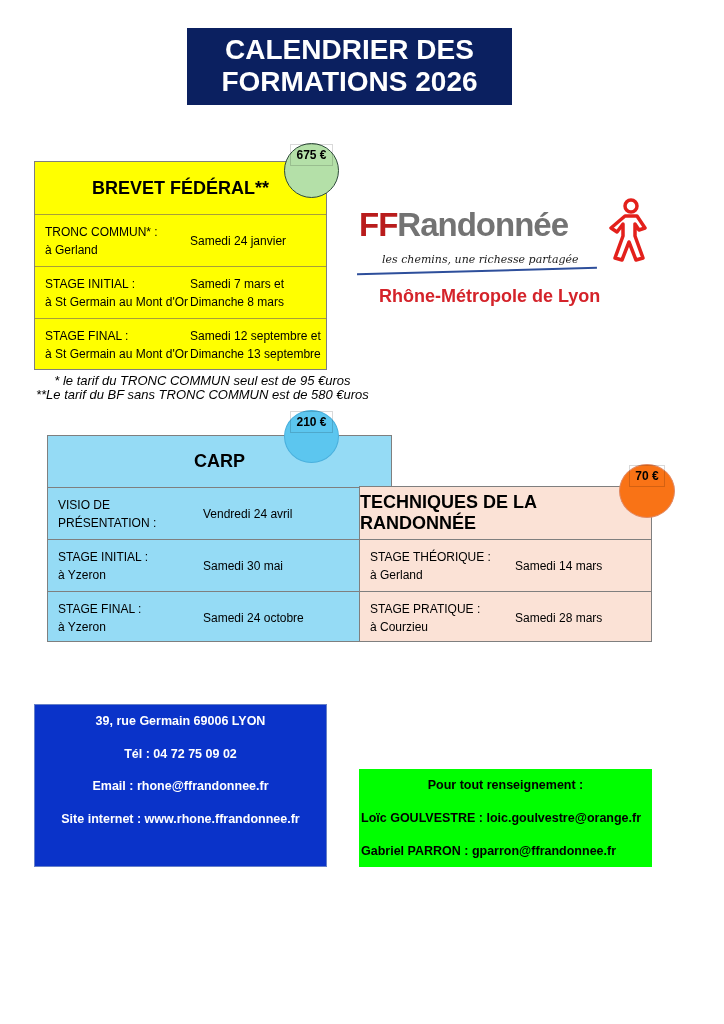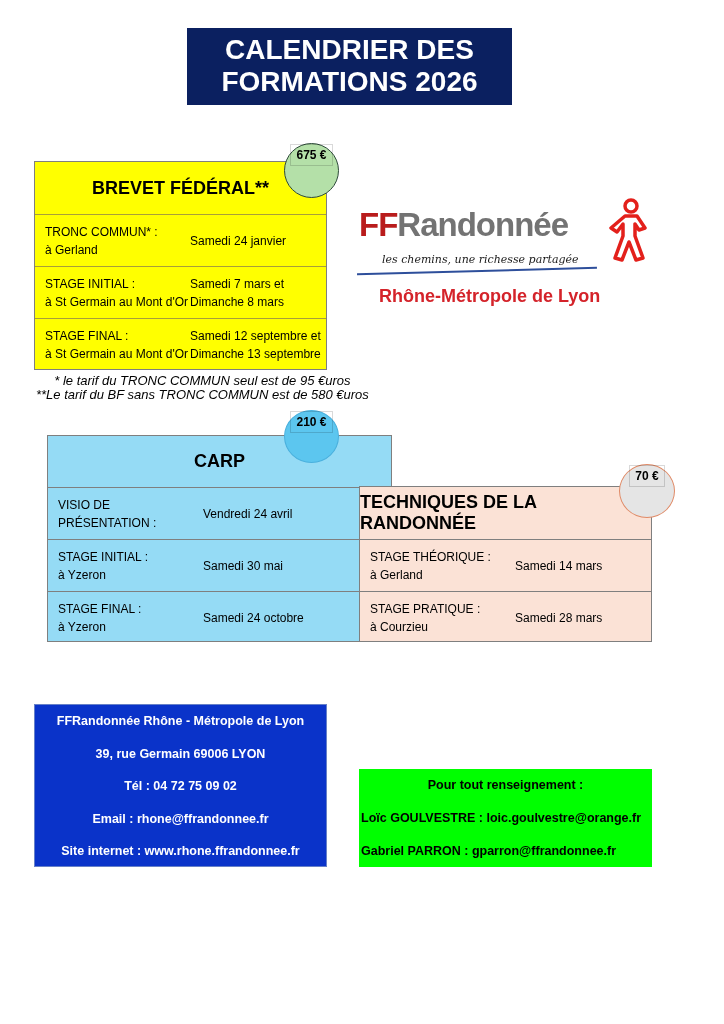--- a/index.html
+++ b/index.html
@@ -19,21 +19,21 @@
   .carp .row { height: 52px; }
   .carp .lbl { width: 155px; }
   .tech { left: 359px; top: 486px; width: 293px; height: 156px; background: #fbe2d6; }
   .tech .head { height: 52px; }
   .tech .row { height: 52px; }
   .tech .lbl { width: 155px; }
   .price { position: absolute; border-radius: 50%; display: flex; align-items: flex-start; justify-content: center; font-weight: bold; font-size: 12px; border: 1px solid #555; }
   .price span { border: 1px solid rgba(0,0,0,0.15); padding: 3px 5px; }
   .p1 { left: 284px; top: 143px; width: 55px; height: 55px; background: #b4e0a8; border-color: #2d4a3a; }
   .p2 { left: 284px; top: 410px; width: 55px; height: 53px; background: #5cc6ef; border-color: #4ab0dd; }
-  .p3 { left: 619px; top: 464px; width: 56px; height: 54px; background: #e5e5e5; border-color: #e08a66; }
+  .p3 { left: 619px; top: 464px; width: 56px; height: 54px; background: #f97316; border-color: #e08a66; }
   .notes { position: absolute; left: 36px; top: 374px; font-size: 13px; font-style: italic; line-height: 14px; text-align: center; }
   .logo { position: absolute; left: 357px; top: 198px; width: 300px; height: 120px; }
   .logo .ff { position: absolute; left: 2px; top: 8px; font-size: 33px; font-weight: bold; letter-spacing: -1px; }
   .logo .ff .b { color: #b91c1c; }
   .logo .ff .r { color: #737373; }
   .logo .tag { position: absolute; left: 4px; top: 55px; font-size: 11px; font-style: italic; color: #1a1a1a; font-family: "DejaVu Serif", serif; margin-left: 21px; }
   .logo .line { position: absolute; left: 0; top: 72px; width: 240px; height: 2px; background: #2e4f9b; transform: rotate(-1.5deg); }
   .logo .sub { position: absolute; left: 22px; top: 88px; font-size: 18px; font-weight: bold; color: #d4232a; }
   .logo .walker { position: absolute; left: 250px; top: 0px; width: 44px; height: 66px; }
   .contact { position: absolute; left: 34px; top: 704px; width: 293px; height: 163px; background: #0a33c9; color: #fff; font-weight: bold; font-size: 12.5px; text-align: center; border: 1px solid #6680c8; }
@@ -156,21 +156,20 @@
     <div class="val">
         <div>Samedi 28 mars</div>
       </div>
   </div>
 </div>
 <div class="price p3">
     <span>70 €</span>
   </div>
 
 <div class="contact">
-  <div>FFRandonnée Rhône - Métropole de Lyon</div>
   <div>39, rue Germain 69006 LYON</div>
   <div>Tél : 04 72 75 09 02</div>
   <div>Email : rhone@ffrandonnee.fr</div>
   <div>Site internet : www.rhone.ffrandonnee.fr</div>
 </div>
 
 <div class="info">
   <div class="t">Pour tout renseignement :</div>
   <div class="l">Loïc GOULVESTRE : loic.goulvestre@orange.fr</div>
   <div class="l">Gabriel PARRON : gparron@ffrandonnee.fr</div>

